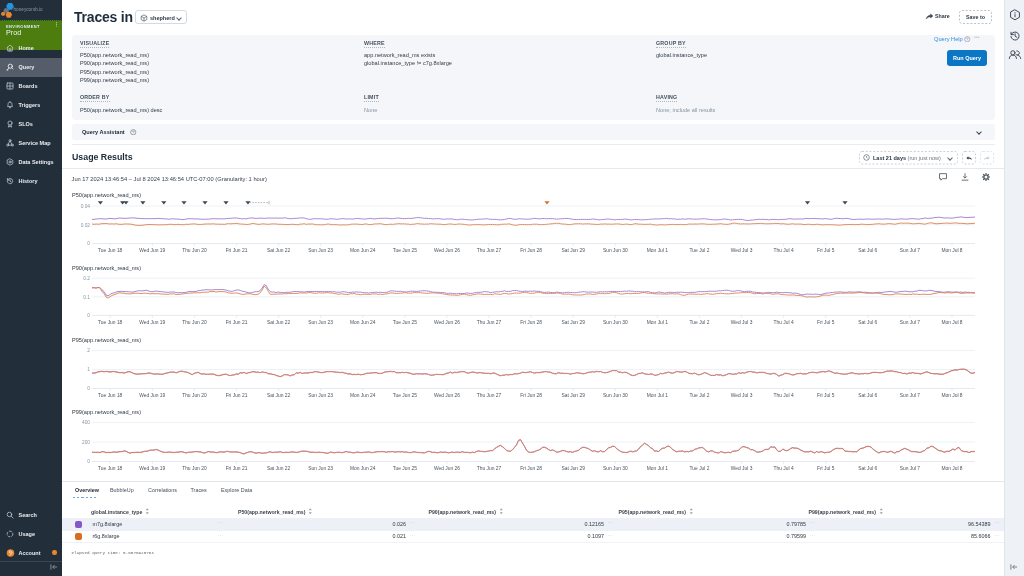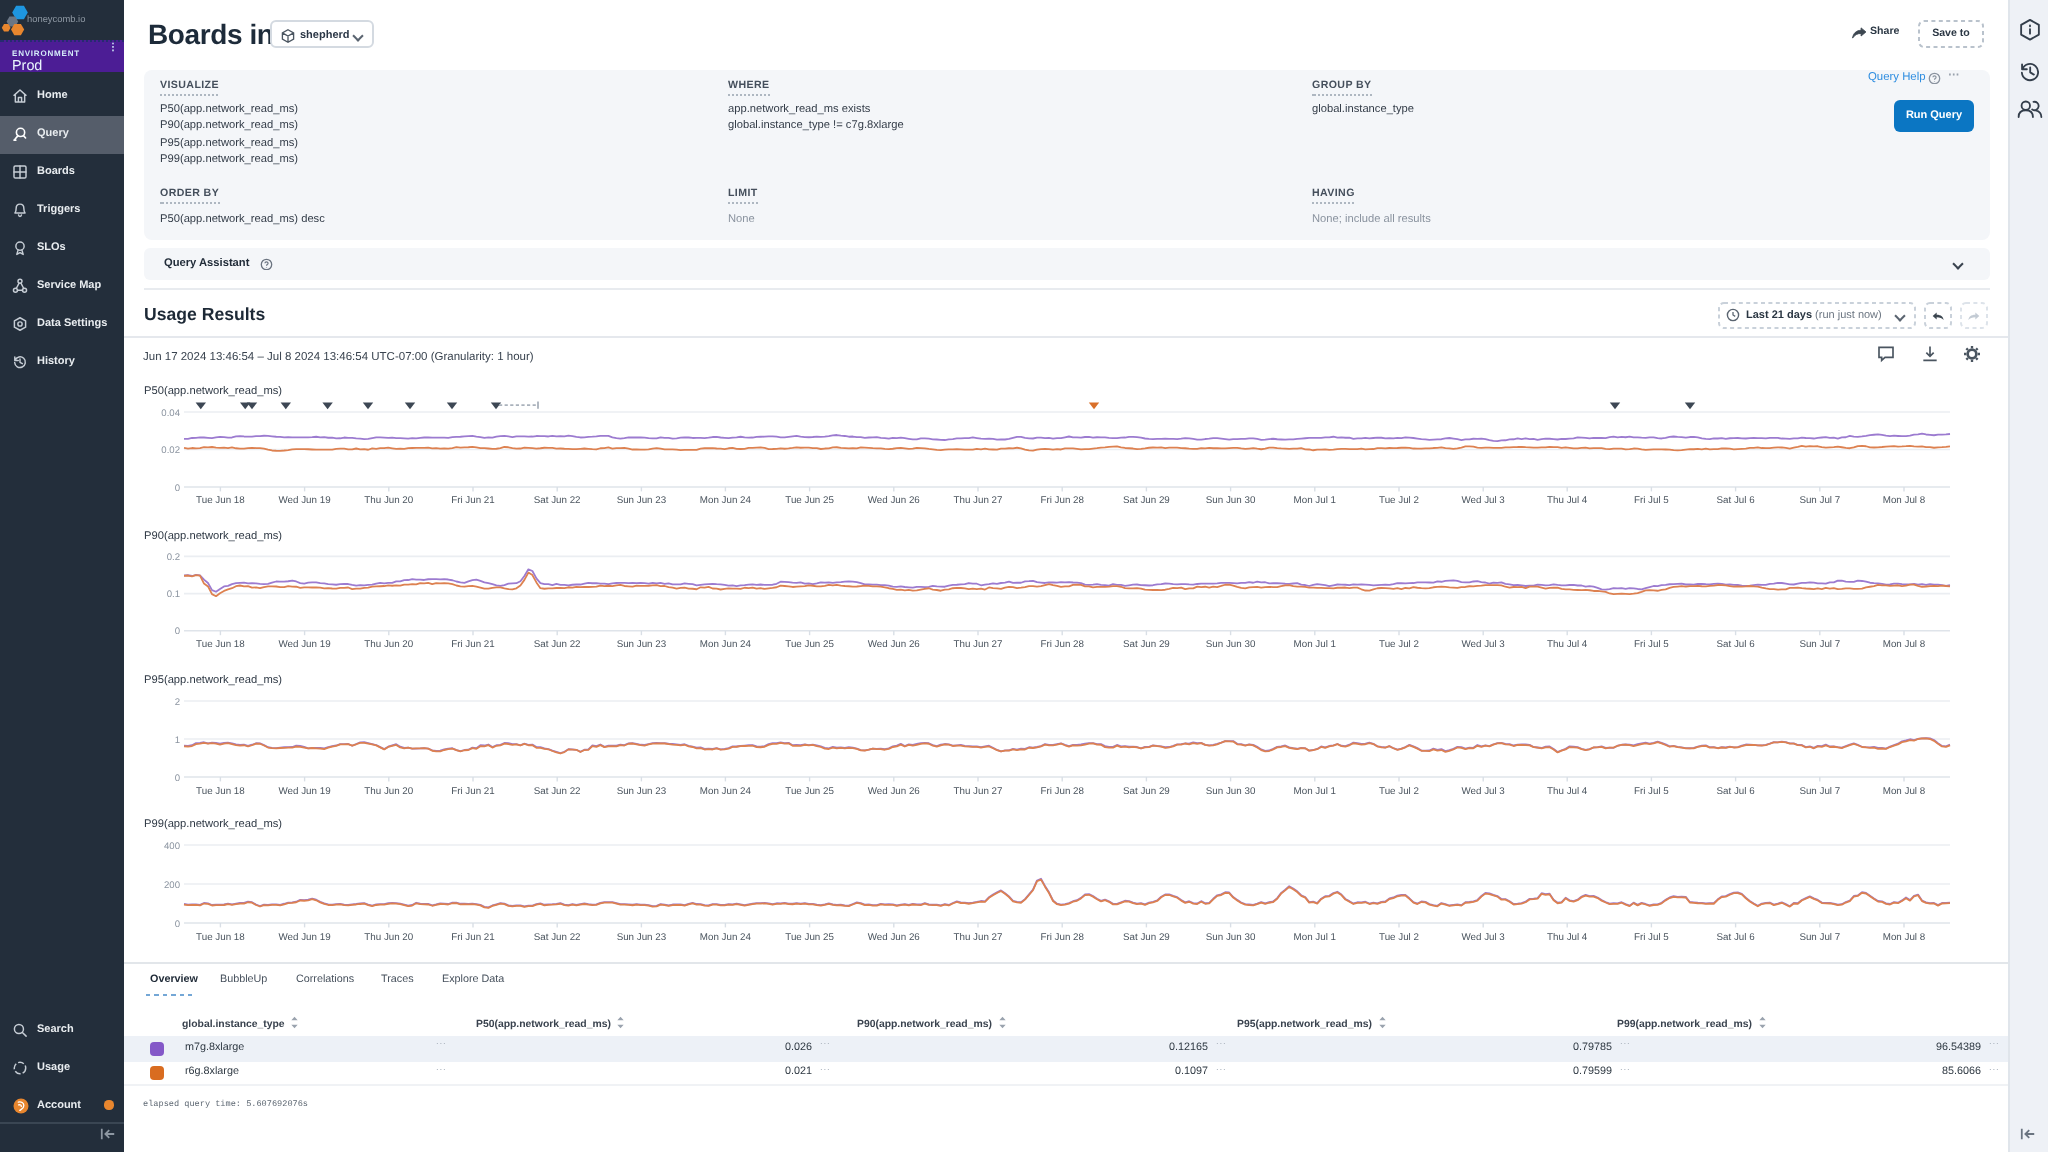--- a/index.html
+++ b/index.html
@@ -13,21 +13,21 @@
 .navitem svg{position:absolute;left:6px;top:50%;transform:translateY(-50%)}
 .lbl{line-height:6px;font-size:5.3px;font-weight:700;letter-spacing:.2px;color:#454f5c;
   border-bottom:1px dotted #aeb7c1;padding-bottom:1px}
 .bval{font-size:5.6px;color:#333c48;line-height:8.6px;white-space:pre}
 .gray{color:#8a939f}
 .chev{display:inline-block;width:4px;height:4px;border-right:1.1px solid #5a6470;
   border-bottom:1.1px solid #5a6470;transform:rotate(45deg)}
 .dots3{color:#9aa2ad;letter-spacing:.8px;font-weight:700}
 </style></head><body>
 <div id="main"></div>
-<div class="abs" style="left:74px;top:8.5px;font-size:14px;font-weight:800;color:#1d2b3a;letter-spacing:-0.2px">Boards in</div>
+<div class="abs" style="left:74px;top:8.5px;font-size:14px;font-weight:800;color:#1d2b3a;letter-spacing:-0.2px">Traces in</div>
 <div class="abs" style="left:135px;top:10px;width:52px;height:14px;border:1px solid #d4dae1;border-radius:3px;background:#fff">
     <svg class="abs" style="left:4px;top:3px" width="8" height="8" viewBox="0 0 12 12">
       <path d="M6 1.3 L10.2 3.6 V8.4 L6 10.7 L1.8 8.4 V3.6 Z M1.8 3.6 L6 6 L10.2 3.6 M6 6 V10.7" fill="none" stroke="#4a5560" stroke-width="1"></path>
     </svg>
     <span class="abs" style="left:14px;top:3.8px;font-size:5.5px;font-weight:700;color:#2a3645">shepherd</span>
     <span class="chev abs" style="right:5px;top:4.5px"></span>
   </div>
 <svg class="abs" style="left:925px;top:11.5px" width="9" height="9" viewBox="0 0 12 12">
     <path d="M7.4 2.6 L10.6 5.3 L7.4 8 V6.3 C4.9 6.3 3.2 7.2 1.7 9.4 C2.2 6 4.3 4.3 7.4 4.2 Z" fill="#3c4650" stroke="#3c4650" stroke-width="0.6" stroke-linejoin="round"></path>
   </svg>
@@ -392,21 +392,21 @@
 <div class="abs" style="left:994.5px;top:531.55px;font-size:4.9px;color:#aab2bc;letter-spacing:.4px">...</div>
 <div class="abs" style="left:71.5px;top:549.5px;font-size:4.3px;color:#5e6873;font-family:'Liberation Mono',monospace">elapsed query time: 5.607692076s</div>
 <div id="sidebar">
 <svg class="abs" style="left:0;top:0" width="62" height="20">
       <polygon points="6.10,6.30 8.05,2.92 11.95,2.92 13.90,6.30 11.95,9.68 8.05,9.68" fill="#1e96e0"></polygon>
       <polygon points="3.30,10.80 4.75,8.29 7.65,8.29 9.10,10.80 7.65,13.31 4.75,13.31" fill="#6b7684"></polygon>
       <polygon points="5.50,14.80 7.15,11.94 10.45,11.94 12.10,14.80 10.45,17.66 7.15,17.66" fill="#e8862e"></polygon>
       <polygon points="0.90,13.90 2.00,11.99 4.20,11.99 5.30,13.90 4.20,15.81 2.00,15.81" fill="#e8862e"></polygon>
     </svg>
 <div class="abs" style="left:13.5px;top:6.9px;font-size:4.7px;color:#8f99a4">honeycomb.io</div>
-<div class="abs" style="left:0;top:20px;width:62px;height:16px;background:#4c1d95;border-top:1px dotted rgba(13,53,88,.6)">
+<div class="abs" style="left:0;top:20px;width:62px;height:30px;background:#4d7c0f;border-top:1px dotted rgba(13,53,88,.6)">
       <div class="abs" style="left:6px;top:2.5px;font-size:4px;font-weight:700;color:#d5ecfa;letter-spacing:.4px">ENVIRONMENT</div>
       <div class="abs" style="left:6px;top:6.8px;font-size:7.2px;color:#eaf5fd">Prod</div>
       <div class="abs" style="right:3px;top:2px;color:#cfe8f8;font-size:5px;font-weight:700;line-height:2.6px">⋮</div>
     </div>
 <div class="navitem" style="top:38.5px;">
       <svg width="8" height="8" viewBox="0 0 12 12">
         <path d="M1.5 5.5 L6 1.5 L10.5 5.5 M2.5 5 V10.5 H9.5 V5 M4.8 10.5 V7.2 H7.2 V10.5" fill="none" stroke="#c6cdd5" stroke-width="1.1" stroke-linecap="round" stroke-linejoin="round"></path>
       </svg>
       <span>Home</span>
     </div>

